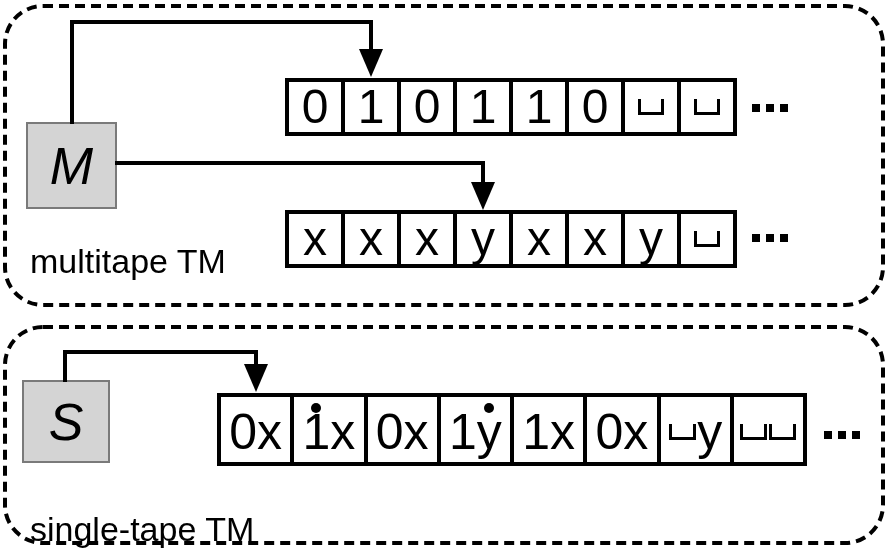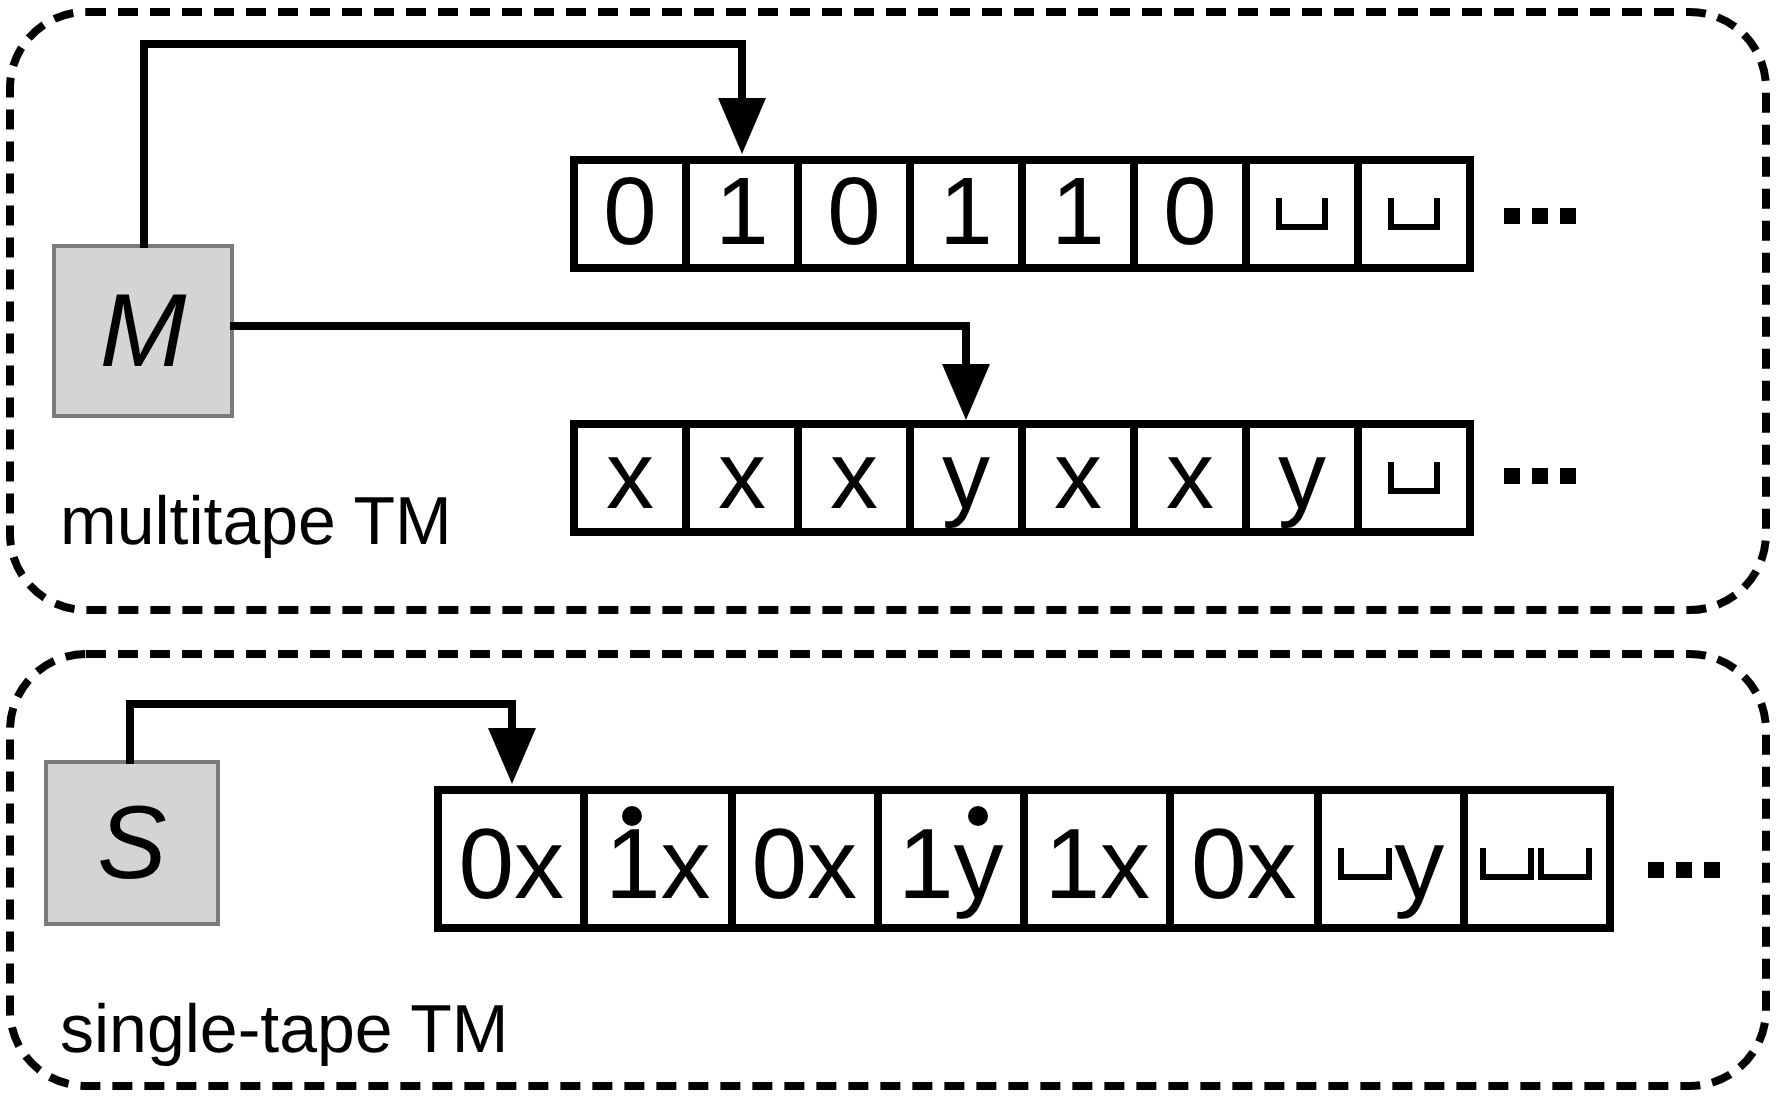--- a/index.html
+++ b/index.html
@@ -12,21 +12,21 @@
   .machine{
     position:absolute;background:#d4d4d4;border:2px solid #7a7a7a;
     display:flex;align-items:center;justify-content:center;
     font-size:52px;font-style:italic;line-height:1;
   }
   #mbox{left:26px;top:122px;width:87px;height:83px;}
   #sbox{left:22px;top:380px;width:84px;height:79px;}
   
   .caption{position:absolute;font-size:34px;line-height:1;white-space:nowrap;}
   #cap1{left:30px;top:228px;margin-top:16px;}
-  #cap2{left:30px;top:498px;text-align:center;}
+  #cap2{left:30px;top:512px;text-align:center;}
   
   .seg{position:absolute;background:#000;}
   .tri{
     position:absolute;width:0;height:0;
     border-left:12px solid transparent;border-right:12px solid transparent;
     border-top:28px solid #000;
   }
   
   .tape{position:absolute;display:flex;gap:4px;border:4px solid #000;background:#000;}
   .cell{

